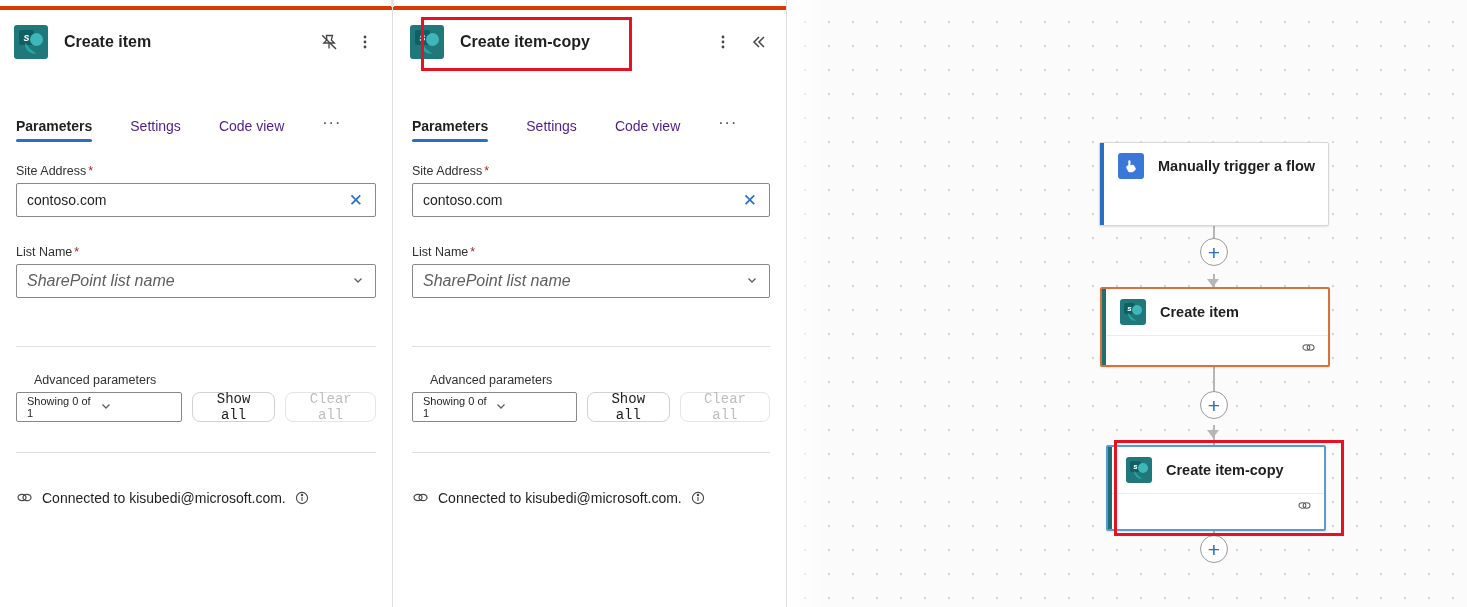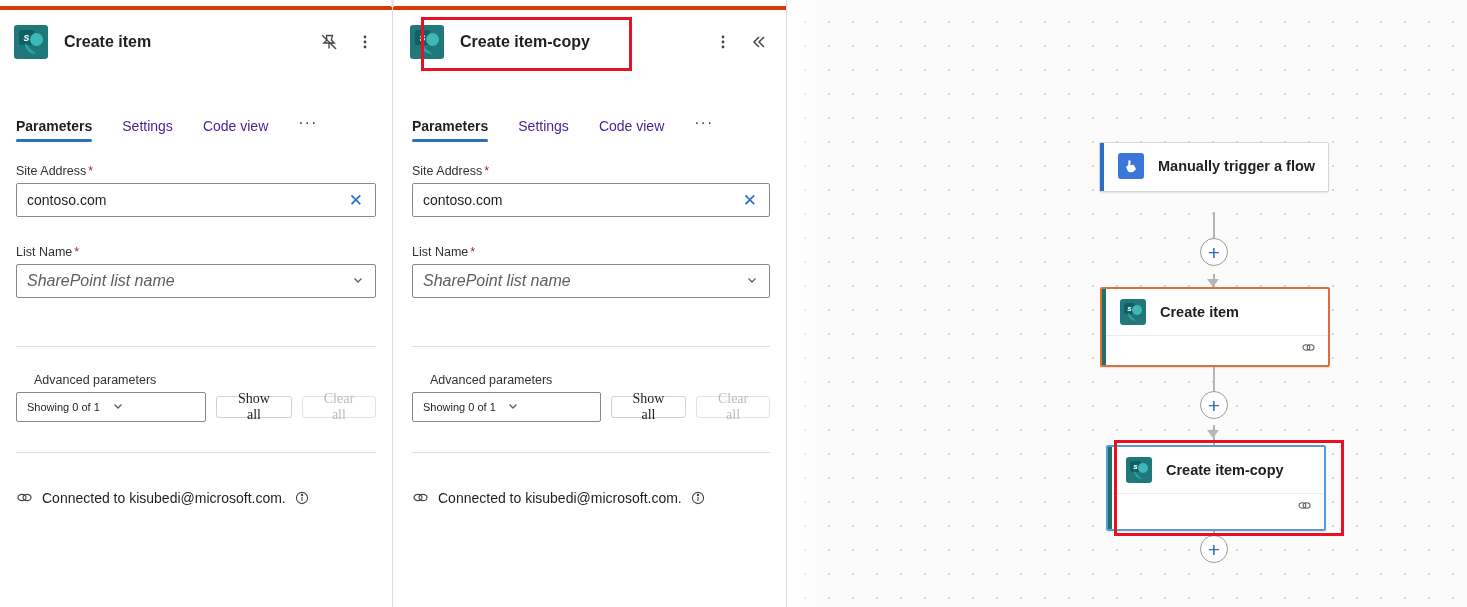--- a/index.html
+++ b/index.html
@@ -75,21 +75,21 @@
 
   
   .red-anno {
     position:absolute; border:3px solid #e81123; pointer-events:none;
   }
   #anno-title { left:421px; top:17px; width:211px; height:54px; }
   #anno-node  { left:1114px; top:440px; width:230px; height:96px; }
 
   
   .tabs {
-    display:flex; align-items:flex-end; gap:30px;
+    display:flex; align-items:flex-end; gap:38px;
     padding-left:16px; height:44px; margin-top:24px;
   }
   .tab {
     font-size:14px; color:#4c1d95; cursor:pointer; padding-bottom:8px;
     position:relative; white-space:nowrap;
   }
   .tab.active { color:#201f1e; font-weight:700; }
   .tab.active::after {
     content:""; position:absolute; left:0; right:0; bottom:0;
     height:3px; background:#2b6fc4; border-radius:2px;
@@ -116,23 +116,23 @@
 
   .adv { padding:0 16px; margin-top:26px; }
   .adv-label { font-size:12.5px; color:#323130; margin-bottom:5px;margin-left:18px; }
   .adv-row { display:flex; align-items:center; gap:10px; }
   .adv-select {
     width:196px; height:30px; border:1px solid #8a8886; border-radius:2px;
     display:flex; align-items:center; padding:0 8px 0 10px; background:#fff;
   }
   .adv-select span { flex:1; font-size:11px; color:#201f1e; }
   .btn {
-    height:22px; padding:0 13px; border:1px solid #d1d1d1; border-radius:3px;
+    height:30px; padding:0 13px; border:1px solid #d1d1d1; border-radius:8px;
     background:#fff; font-size:14px; color:#201f1e; cursor:pointer;
-    display:flex; align-items:center; font-family:Liberation Serif, serif;
+    display:flex; align-items:center; font-family:Liberation Mono, monospace;
   }
   .btn.disabled { color:#bdbdbd; border-color:#e4e4e4; cursor:default; }
 
   .conn {
     display:flex; align-items:center; gap:9px;
     padding:0 16px; margin-top:36px; font-size:14px; color:#201f1e;
   }
   .conn-icon { color:#484644; display:flex; }
   .info-icon { color:#484644; display:flex; }
 
@@ -168,21 +168,21 @@
   }
   .trig-icon {
     width:26px; height:26px; border-radius:3px; background:#3b77d8;
     display:flex; align-items:center; justify-content:center; flex:0 0 auto;
   }
   .sp-icon.sm { width:26px; height:26px; }
   .sp-icon.sm .sp-s { left:4px; top:4px; width:11px; height:11px; font-size:8px; line-height:11px; }
   .sp-icon.sm .sp-ball { right:4px; top:6px; width:10px; height:10px; }
   .sp-icon.sm .sp-hook { left:8px; bottom:4px; width:8px; height:8px; border-width:2px; }
 
-  #node-trigger { left:312px; top:142px; width:230px; height:50px; }
+  #node-trigger { left:312px; top:142px; width:230px; height:84px; }
   #node-trigger .accent { background:#2b6fc4; }
   #node-create  { left:313px; top:287px; width:230px; height:80px;
                   border:2px solid #d8713b; }
   #node-create .accent { background:#1f6f70; }
   #node-copy    { left:319px; top:445px; width:220px; height:86px;
                   border:2px solid #5b9bd5; }
   #node-copy .accent { background:#1f6f70; }
 
   .edge { position:absolute; width:2px; background:#b6b6b6; left:426px; }
   #edge-1 { top:212px; height:30px; }

